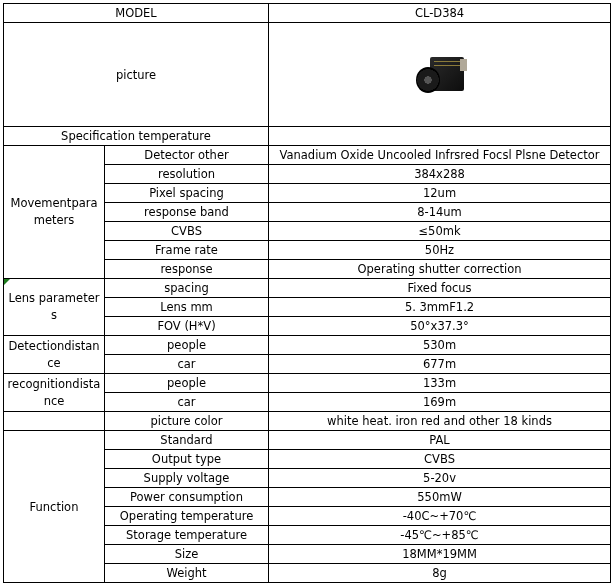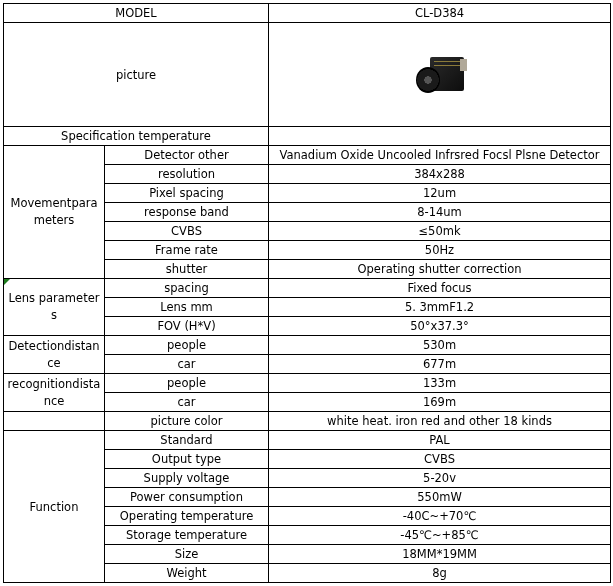--- a/index.html
+++ b/index.html
@@ -75,21 +75,21 @@
     </tr>
     <tr>
       <td>CVBS</td>
       <td>≤50mk</td>
     </tr>
     <tr>
       <td>Frame rate</td>
       <td>50Hz</td>
     </tr>
     <tr>
-      <td>shutter</td>
+      <td>response</td>
       <td>Operating shutter correction</td>
     </tr>
 
     <tr>
       <td rowspan="3" class="wrap">Lens parameters</td>
       <td>spacing</td>
       <td>Fixed focus</td>
     </tr>
     <tr>
       <td>Lens mm</td>

